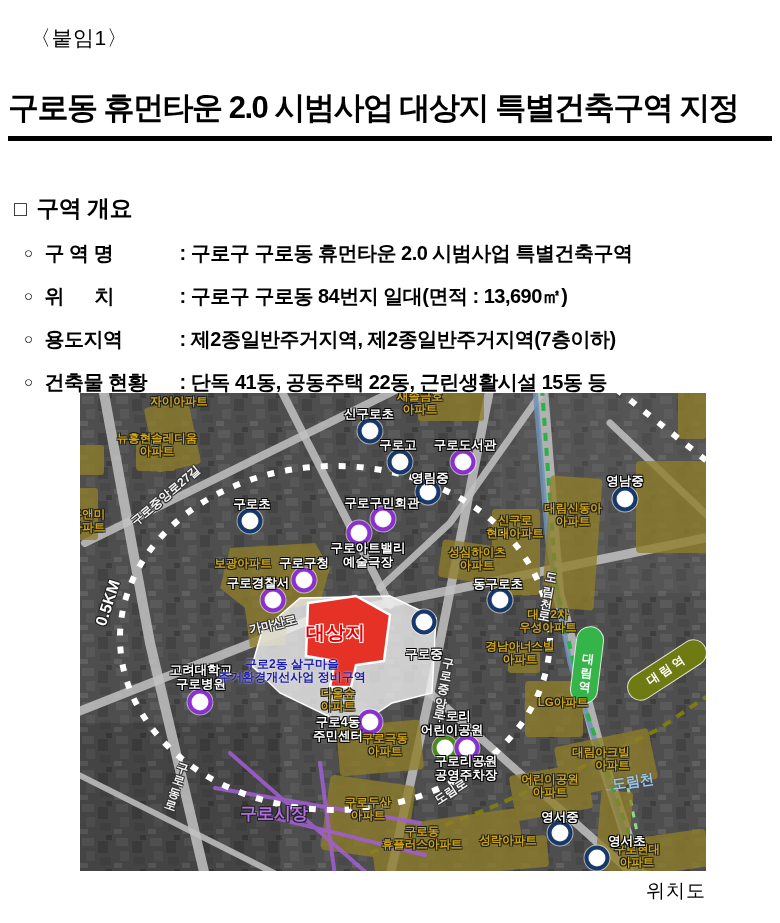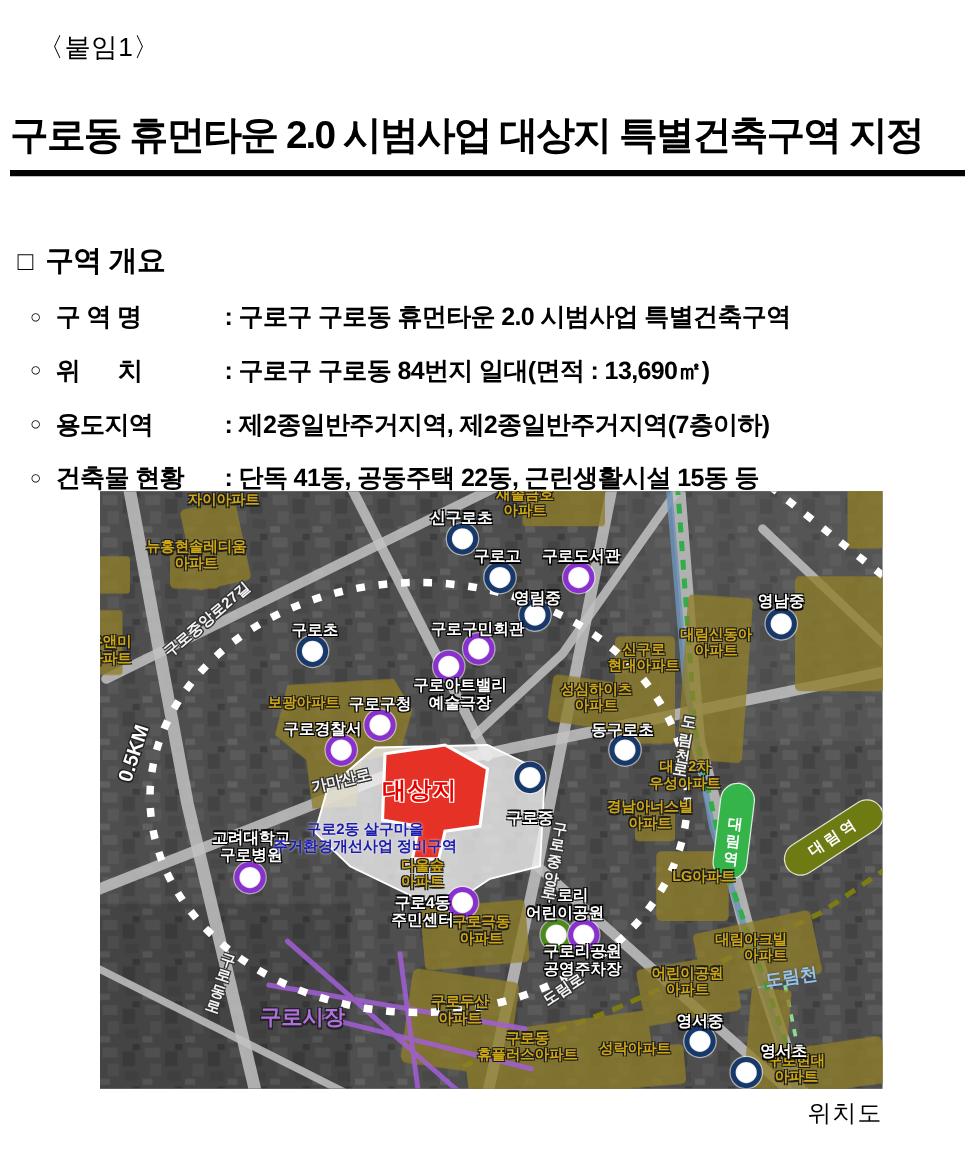--- a/index.html
+++ b/index.html
@@ -23,21 +23,21 @@
   .caption{position:absolute;left:80px;top:878px;width:626px;text-align:right;font-size:19px;letter-spacing:1px;}
   
   .mlab{position:absolute;white-space:pre-line;text-align:center;line-height:1.12;font-weight:700;}
   .mlab.fac{font-size:12.5px;color:#fff;text-shadow:-1px -1px 0 #000,1px -1px 0 #000,-1px 1px 0 #000,1px 1px 0 #000;}
   .mlab.apt{font-size:11.5px;color:#cfa713;text-shadow:-1px -1px 0 #1c1c1c,1px -1px 0 #1c1c1c,-1px 1px 0 #1c1c1c,1px 1px 0 #1c1c1c;}
   .mlab.road{font-size:12px;color:#f4f4f4;font-weight:700;text-shadow:-1px -1px 0 #333,1px -1px 0 #333,-1px 1px 0 #333,1px 1px 0 #333;}
   .mlab.scale{font-size:16px;color:#fff;font-weight:800;text-shadow:-1px -1px 0 #222,1px -1px 0 #222,-1px 1px 0 #222,1px 1px 0 #222;}
   .mlab.target{font-size:19px;color:#e80000;font-weight:800;letter-spacing:1px;
        text-shadow:-1px -1px 0 #fff,1px -1px 0 #fff,-1px 1px 0 #fff,1px 1px 0 #fff;}
   .mlab.zone{font-size:12px;color:#1b1bb0;font-weight:800;text-shadow:0 0 2px #f5f5f5;}
-  .mlab.market{font-size:17px;color:#b06fe0;font-weight:800;text-shadow:-1px -1px 0 #222,1px -1px 0 #222,-1px 1px 0 #222,1px 1px 0 #222;}
+  .mlab.market{font-size:17px;color:#b06fe0;font-weight:800;text-shadow:-1px -1px 0 #222,1px -1px 0 #222,-1px 1px 0 #222,1px 1px 0 #222;margin-left:32px;}
   .mlab.stream{font-size:14px;color:#9cc3e8;font-weight:800;text-shadow:0 0 2px #30475e;}
   .mlab.vert{writing-mode:vertical-rl;white-space:pre;letter-spacing:1px;}
   .marker{position:absolute;width:17px;height:17px;border-radius:50%;background:#fff;
           box-shadow:0 0 0 1px rgba(255,255,255,.55), inset 0 0 1px rgba(0,0,0,.4);}
   .pill{position:absolute;display:flex;align-items:center;justify-content:center;
         color:#fff;font-weight:800;border-radius:14px;border:1.5px solid rgba(255,255,255,.8);}
   .pill.green{font-size:12px;}
   .pill.olive{font-size:12px;letter-spacing:3px;}
   .pill .vtxt{writing-mode:vertical-rl;letter-spacing:2px;}
 </style>

